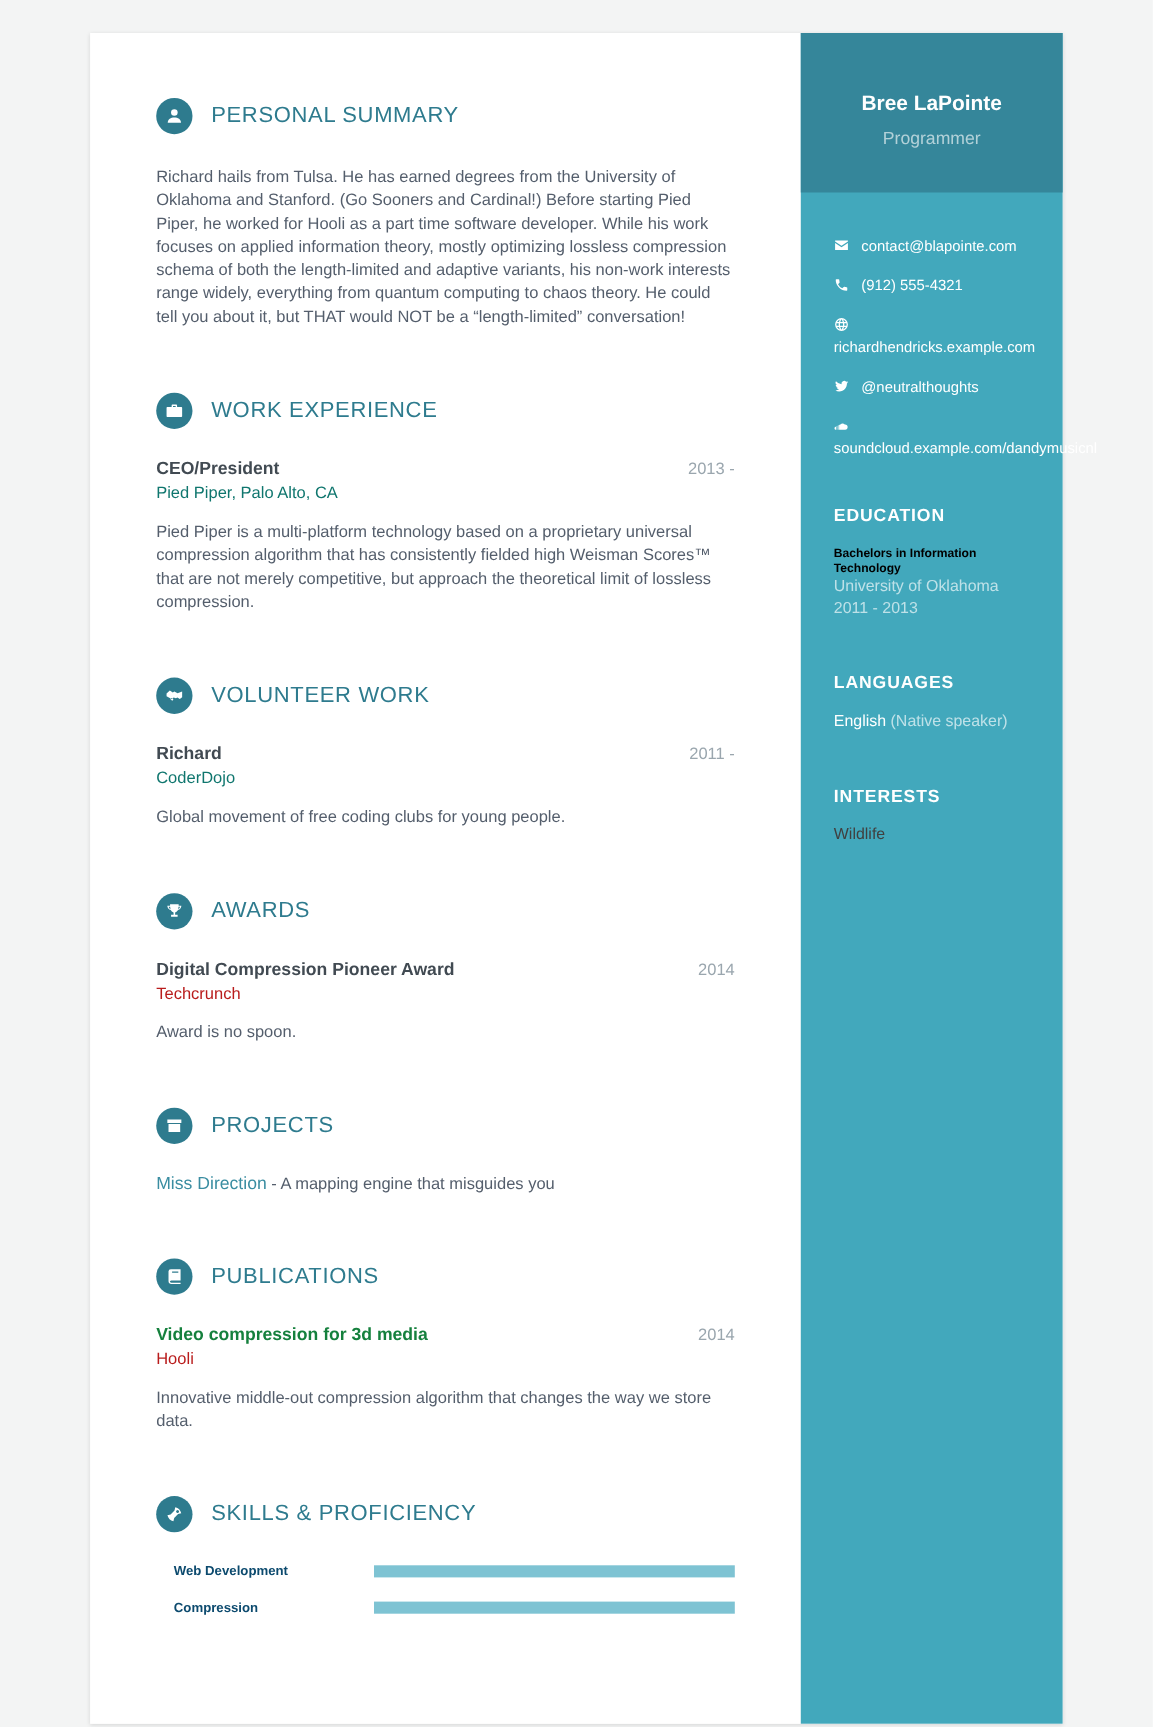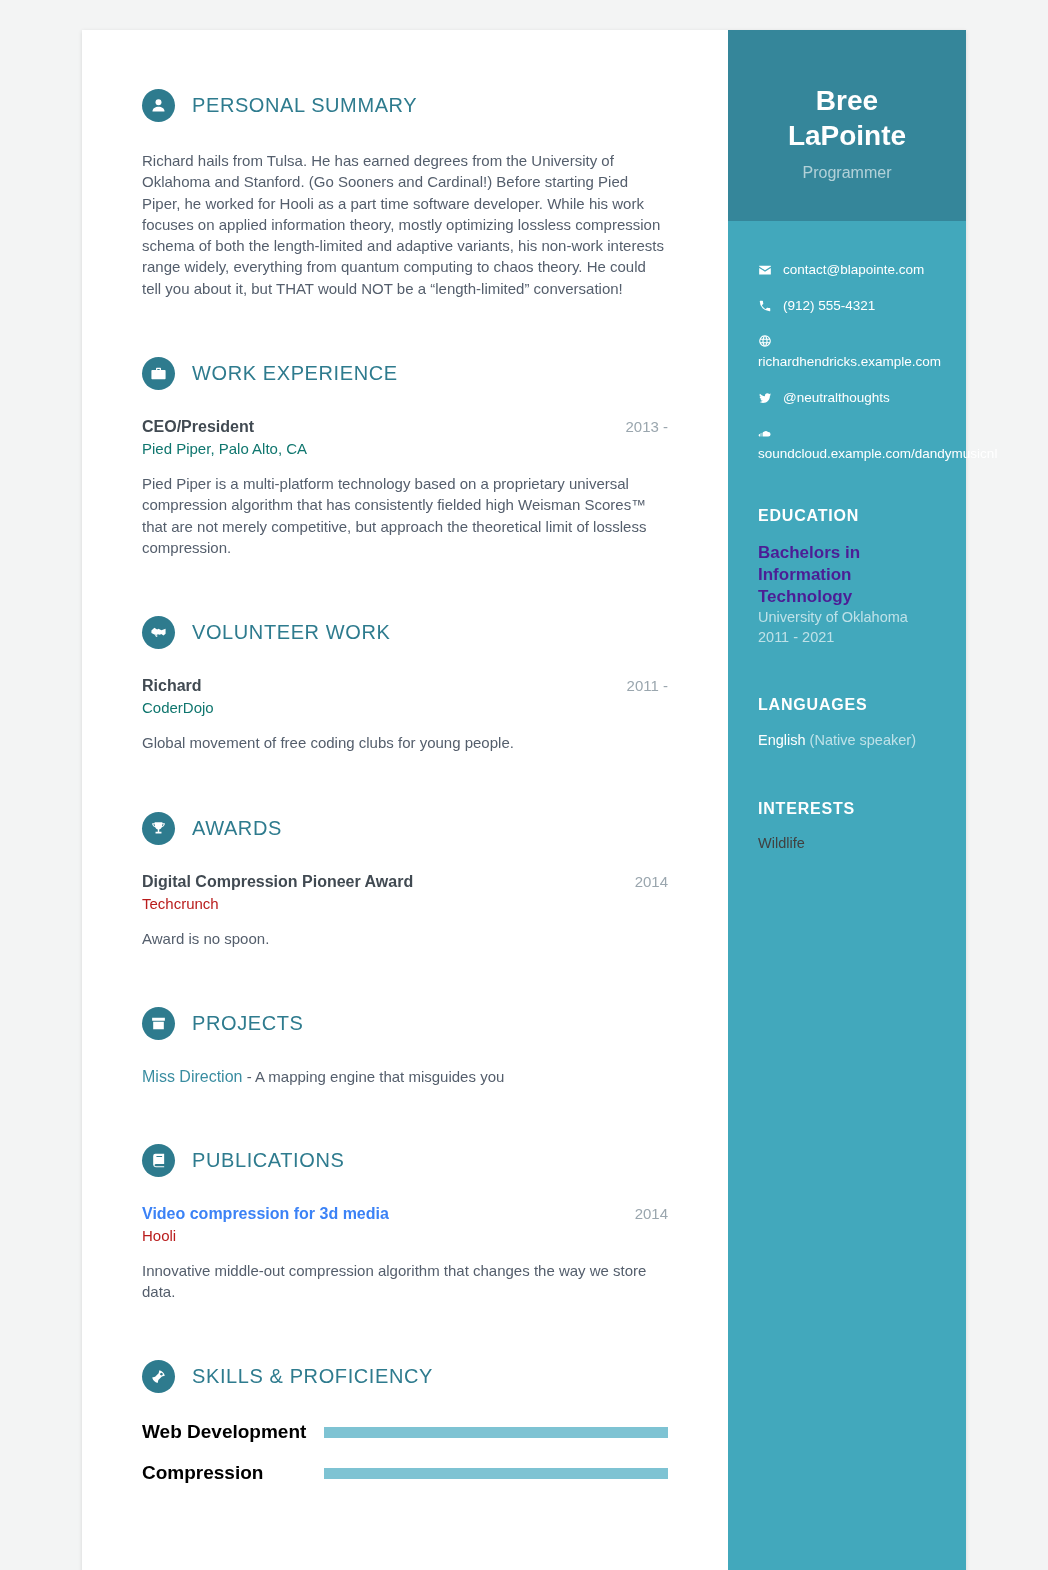--- a/index.html
+++ b/index.html
@@ -29,64 +29,64 @@
     flex:0 0 33px;
   }
   .sec-icon svg { width:17px; height:17px; fill:#fff; }
   .sec-title {
     font-size:20px; font-weight:normal; letter-spacing:0.6px;
     color:#2e7b8e; text-transform:uppercase;
   }
   .body-text { font-size:15px; line-height:1.42; color:#545e6c; }
   .item-head { display:flex; justify-content:space-between; align-items:baseline; }
   .item-title { font-size:16px; font-weight:bold; color:#414a52; }
-  .item-title.accent { color:#3b82f6; }
+  .item-title.accent { color:#15803d; }
   .item-date { font-size:15px; color:#9aa6ae; }
   .item-org { font-size:15px; margin-top:4px; }
   .item-org.accent { color:#0f766e; }
   .item-org.muted { color:#b91c1c; }
   .item .body-text { margin-top:16px; }
   .proj-line { font-size:15px; }
   .proj-name { color:#3a8da1; font-size:16px; }
   .proj-desc, .proj-sep { color:#545e6c; }
   
   .skill-row { display:flex; align-items:center; margin-bottom:19px; }
-  .skill-name { width:182px; flex:0 0 182px; font-size:19px; font-weight:bold; color:#000000; }
+  .skill-name { width:182px; flex:0 0 182px; font-size:12px; font-weight:bold; color:#0c4a6e;margin-left:16px; }
   .skill-bar { flex:1; height:11px; background:transparent; }
   .skill-fill { height:11px; background:#7ec3d3; }
   
   .sidebar {
     width:238px; flex:0 0 238px;
     background:#42a8bc; color:#fff;
   }
   .sidebar-header {
     background:#35869a; text-align:center;
     padding:53px 20px 39px;
   }
   .person-name {
-    font-size:28px; line-height:1.25; font-weight:bold; color:#fff;
+    font-size:19px; line-height:1.25; font-weight:bold; color:#fff;
     width:160px; margin:0 auto;
   }
   .person-title { margin-top:11px; font-size:16px; color:rgba(255,255,255,0.62); }
   .contact-list { padding:41px 6px 46px 30px; }
   .contact-item {
     display:flex; align-items:center; flex-wrap:wrap;
     column-gap:9px; row-gap:6px;
     margin-bottom:21px; font-size:13.5px;
   }
   .contact-item:last-child { margin-bottom:0; }
   .c-icon { width:16px; height:14px; display:inline-flex; align-items:center; flex:0 0 16px; }
   .c-icon svg { width:14px; height:14px; fill:#fff; }
   .contact-text { white-space:nowrap; color:#fff; }
   .side-section { padding:0 30px 0 30px; margin-bottom:49px; }
   .side-heading {
     font-size:16px; font-weight:bold; letter-spacing:0.8px;
     text-transform:uppercase; color:#fff; margin-bottom:17px;
   }
-  .degree { font-size:17px; font-weight:bold; line-height:1.3; color:#4c1d95; }
+  .degree { font-size:11px; font-weight:bold; line-height:1.3; color:#000000; }
   .side-muted { font-size:14.5px; line-height:1.35; color:rgba(255,255,255,0.66); }
   .lang-line { font-size:14.5px; color:#fff; }
   .interest-item { font-size:14.5px; color:#404040; }
   
   .footer {
     text-align:center; padding:57px 0 50px;
     font-size:13.5px; color:#8d979e;
   }
   .footer a { color:#3a8da1; text-decoration:none; }
   .heart-icon svg { width:14px; height:13px; fill:#f0695a; vertical-align:-2px; margin:0 2px; }
@@ -272,21 +272,21 @@
             </svg>
         </span>
         <span class="contact-text">soundcloud.example.com/dandymusicnl</span>
       </div>
     </div>
 
     <div class="side-section">
       <h2 class="side-heading">EDUCATION</h2>
       <div class="degree">Bachelors in Information Technology</div>
       <div class="side-muted">University of Oklahoma</div>
-      <div class="side-muted">2011 - 2021</div>
+      <div class="side-muted">2011 - 2013</div>
     </div>
 
     <div class="side-section">
       <h2 class="side-heading">LANGUAGES</h2>
       <div class="lang-line">
         <span>English</span>
         <span class="side-muted" style="display:inline">(Native speaker)</span>
       </div>
     </div>
 

